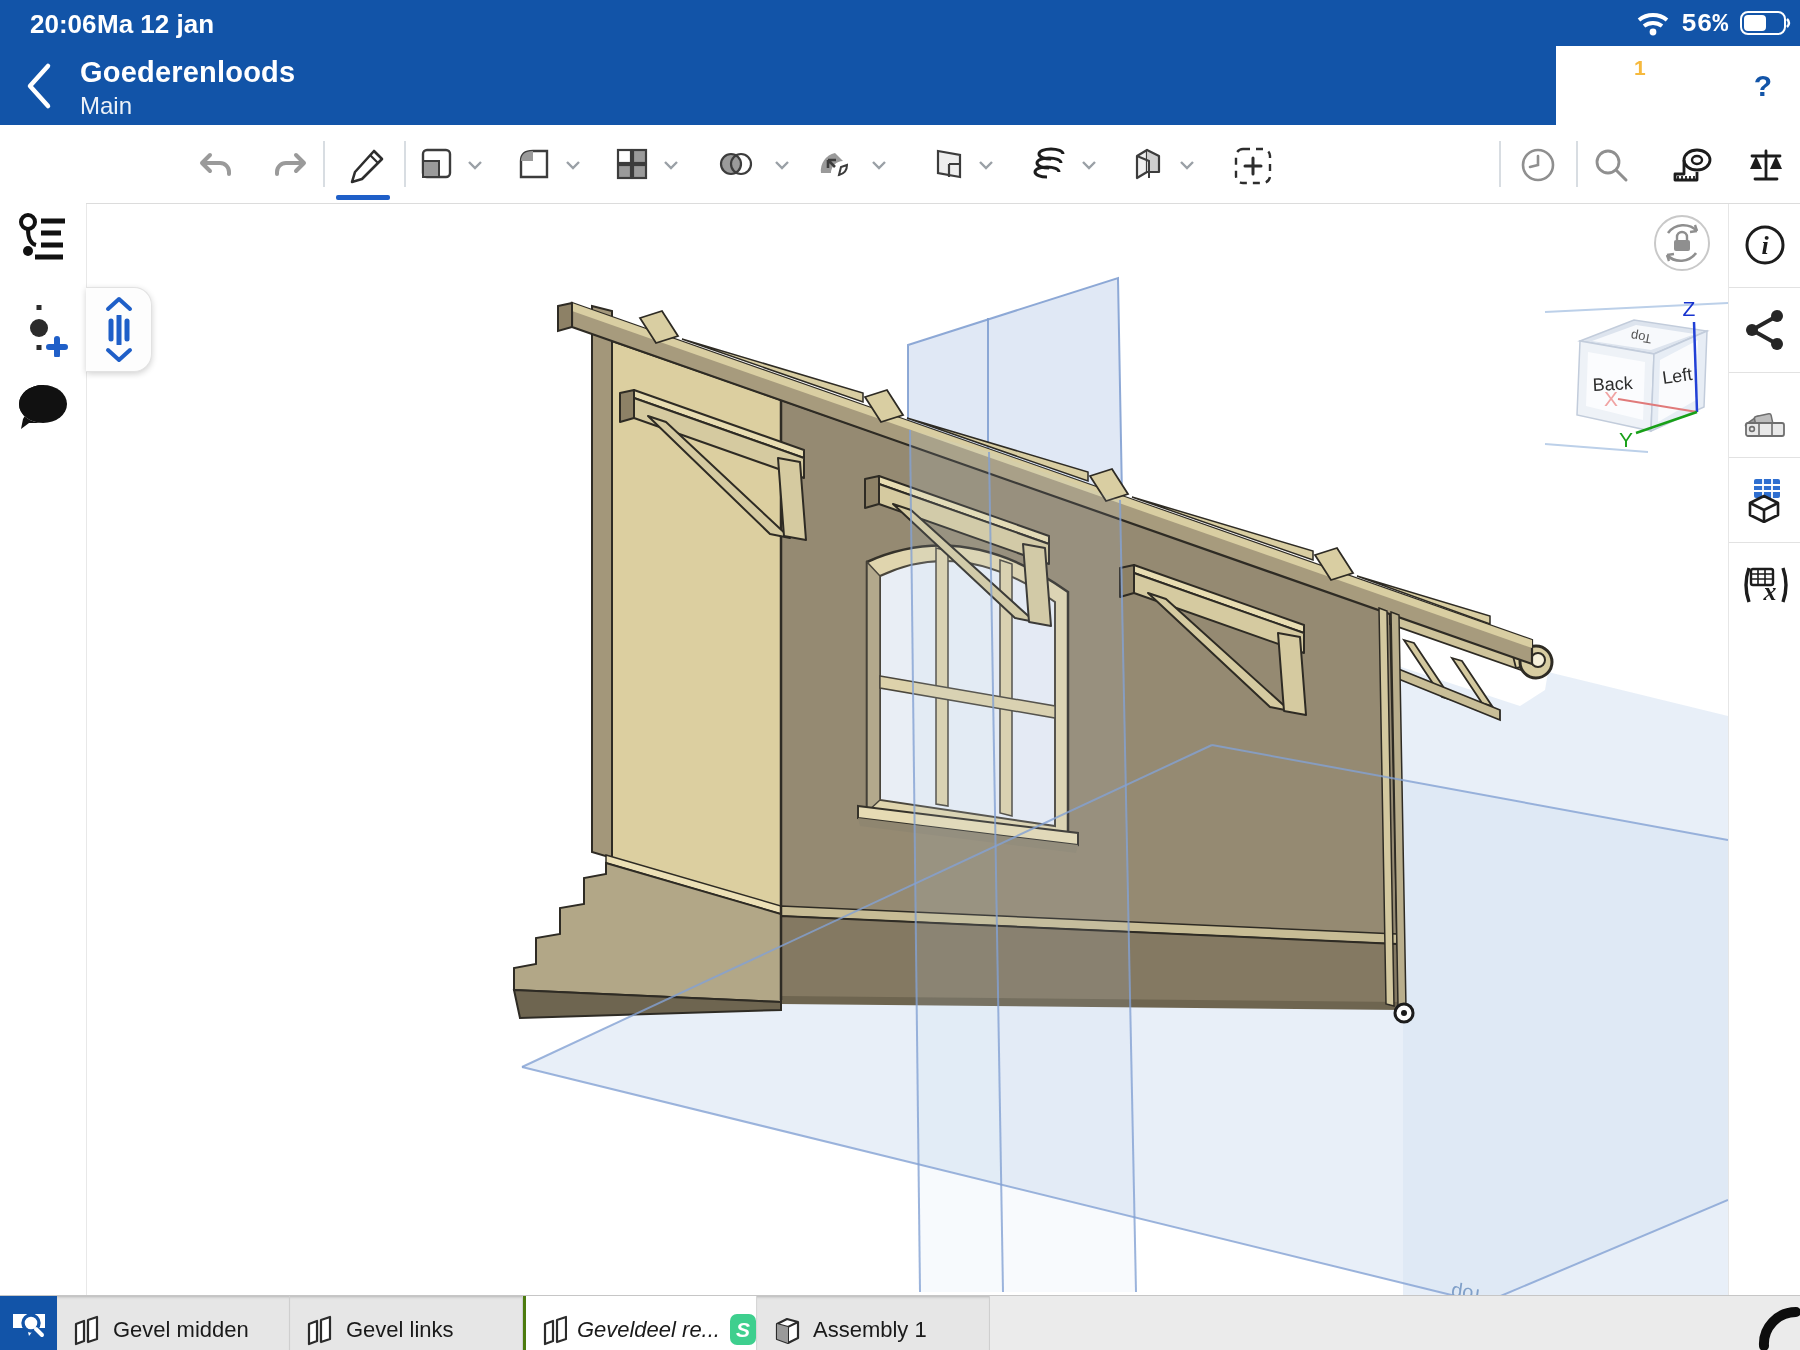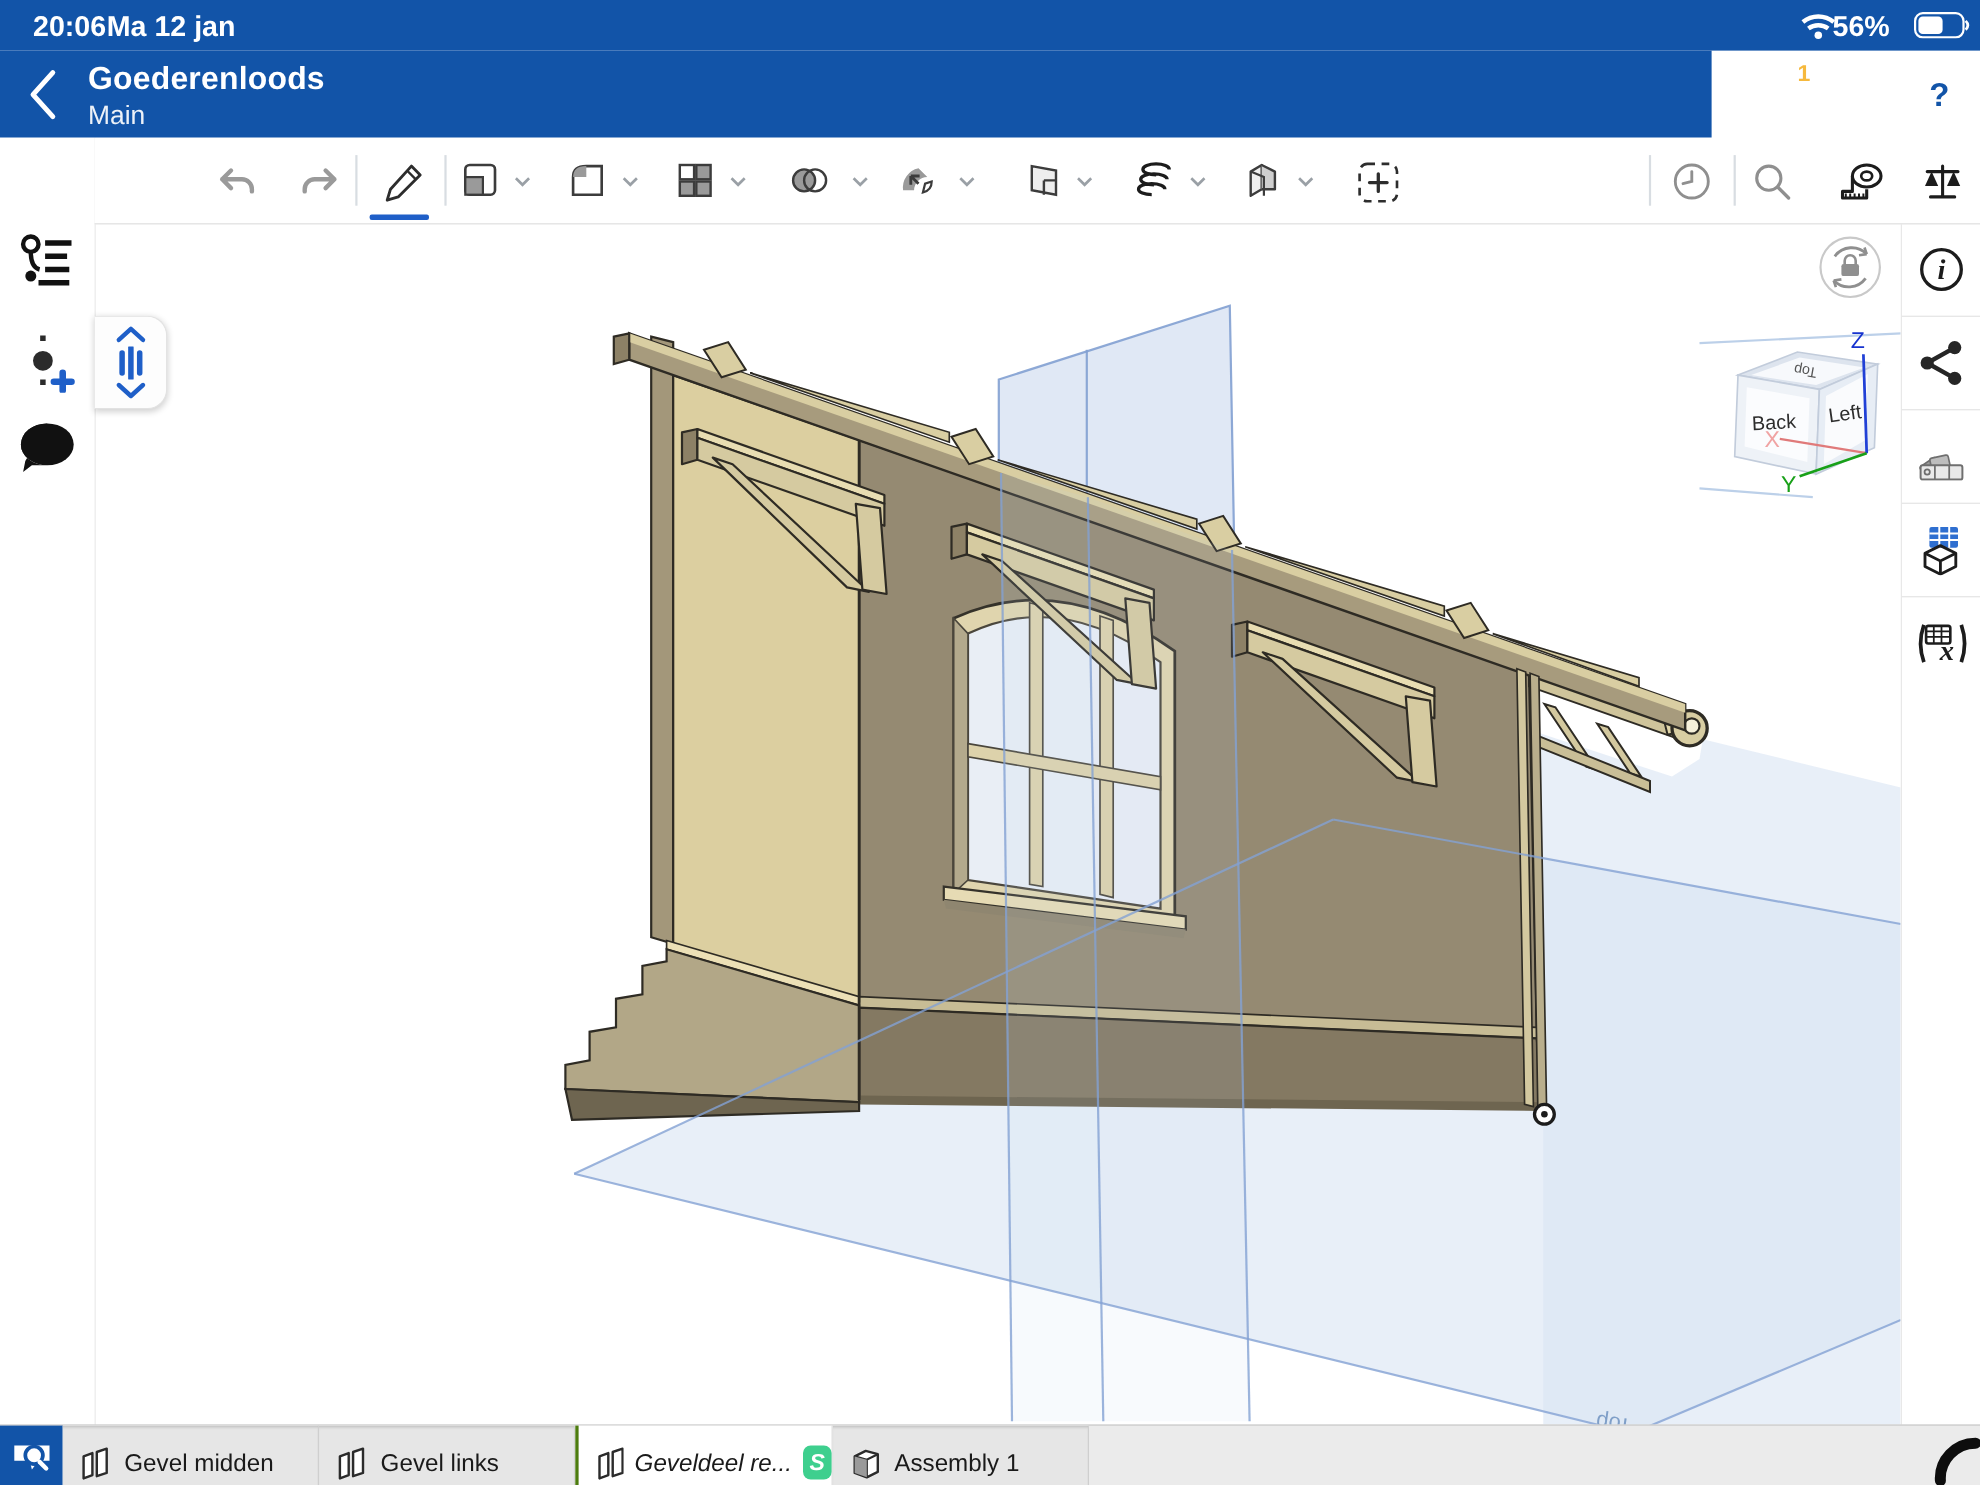--- a/index.html
+++ b/index.html
@@ -2,21 +2,21 @@
 <html><head>
 <meta charset="utf-8">
 <style>
   html,body{margin:0;padding:0;background:#fff;width:1800px;height:1350px;overflow:hidden;
     font-family:"Liberation Sans",sans-serif;-webkit-font-smoothing:antialiased;}
   .abs{position:absolute;}
   
   #statusbar{position:absolute;left:0;top:0;width:1800px;height:46px;background:#1254a8;color:#fff;z-index:30;}
   #statusbar .time{position:absolute;left:14px;top:9px;font-size:26px;font-weight:bold;margin-left:16px;}
   #statusbar .date{position:absolute;left:97px;top:9px;font-size:26px;font-weight:bold;}
-  #statusbar .batt-pct{position:absolute;right:82px;top:9px;font-size:26px;font-weight:bold;}
+  #statusbar .batt-pct{position:absolute;right:72px;top:9px;font-size:26px;font-weight:bold;font-family:Liberation Mono, monospace;}
   #header{position:absolute;left:0;top:46px;width:1556px;height:79px;background:#1254a8;color:#fff;z-index:30;}
   #header .title{position:absolute;left:80px;top:10px;font-size:29px;font-weight:bold;letter-spacing:.2px;}
   #header .subtitle{position:absolute;left:80px;top:46px;font-size:24px;opacity:.92;}
   .badge1{position:absolute;left:1634px;top:10px;color:#f6b93d;font-size:21px;font-weight:bold;}
   
   #toolbar{position:absolute;left:86px;top:125px;width:1714px;height:78px;background:#fff;border-bottom:1px solid #dcdcdc;z-index:20;}
   #toolbar .ic{position:absolute;top:22px;}
   #toolbar .tdiv{position:absolute;top:16px;width:2px;height:46px;background:#d8dde2;}
   .sel-underline{position:absolute;left:250px;top:70px;width:54px;height:5px;background:#1f5fc8;border-radius:2px;}
   

